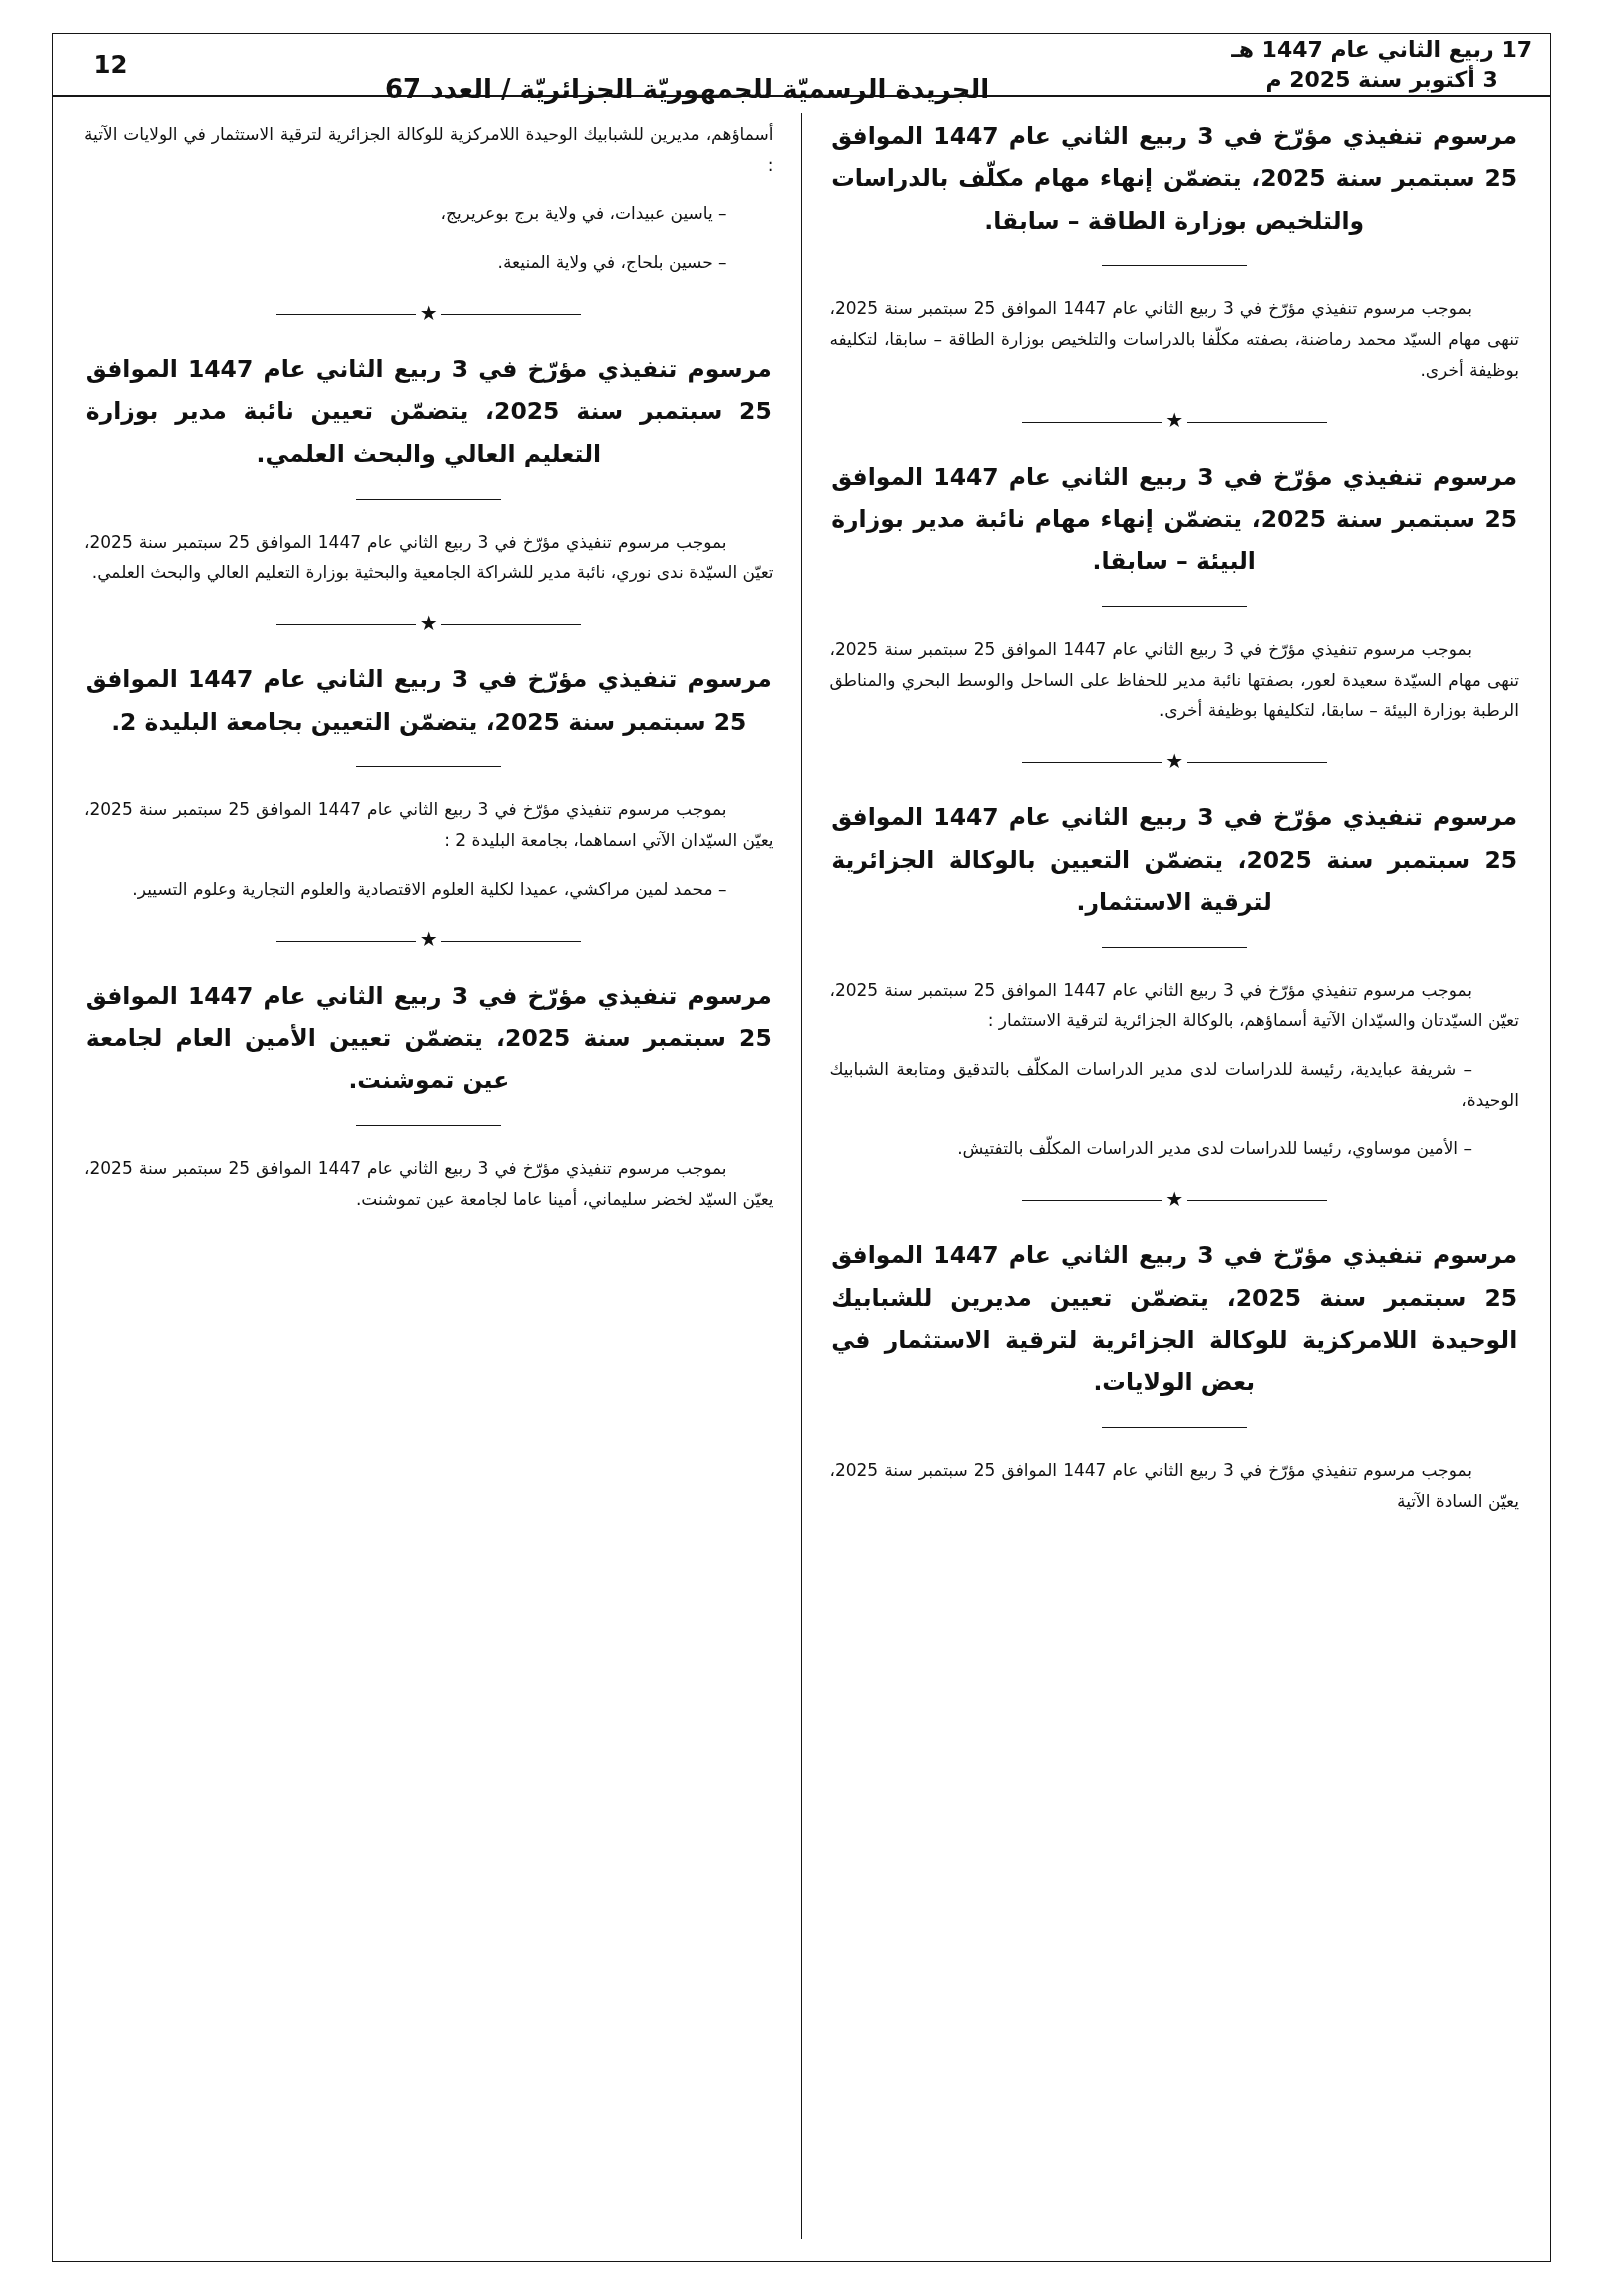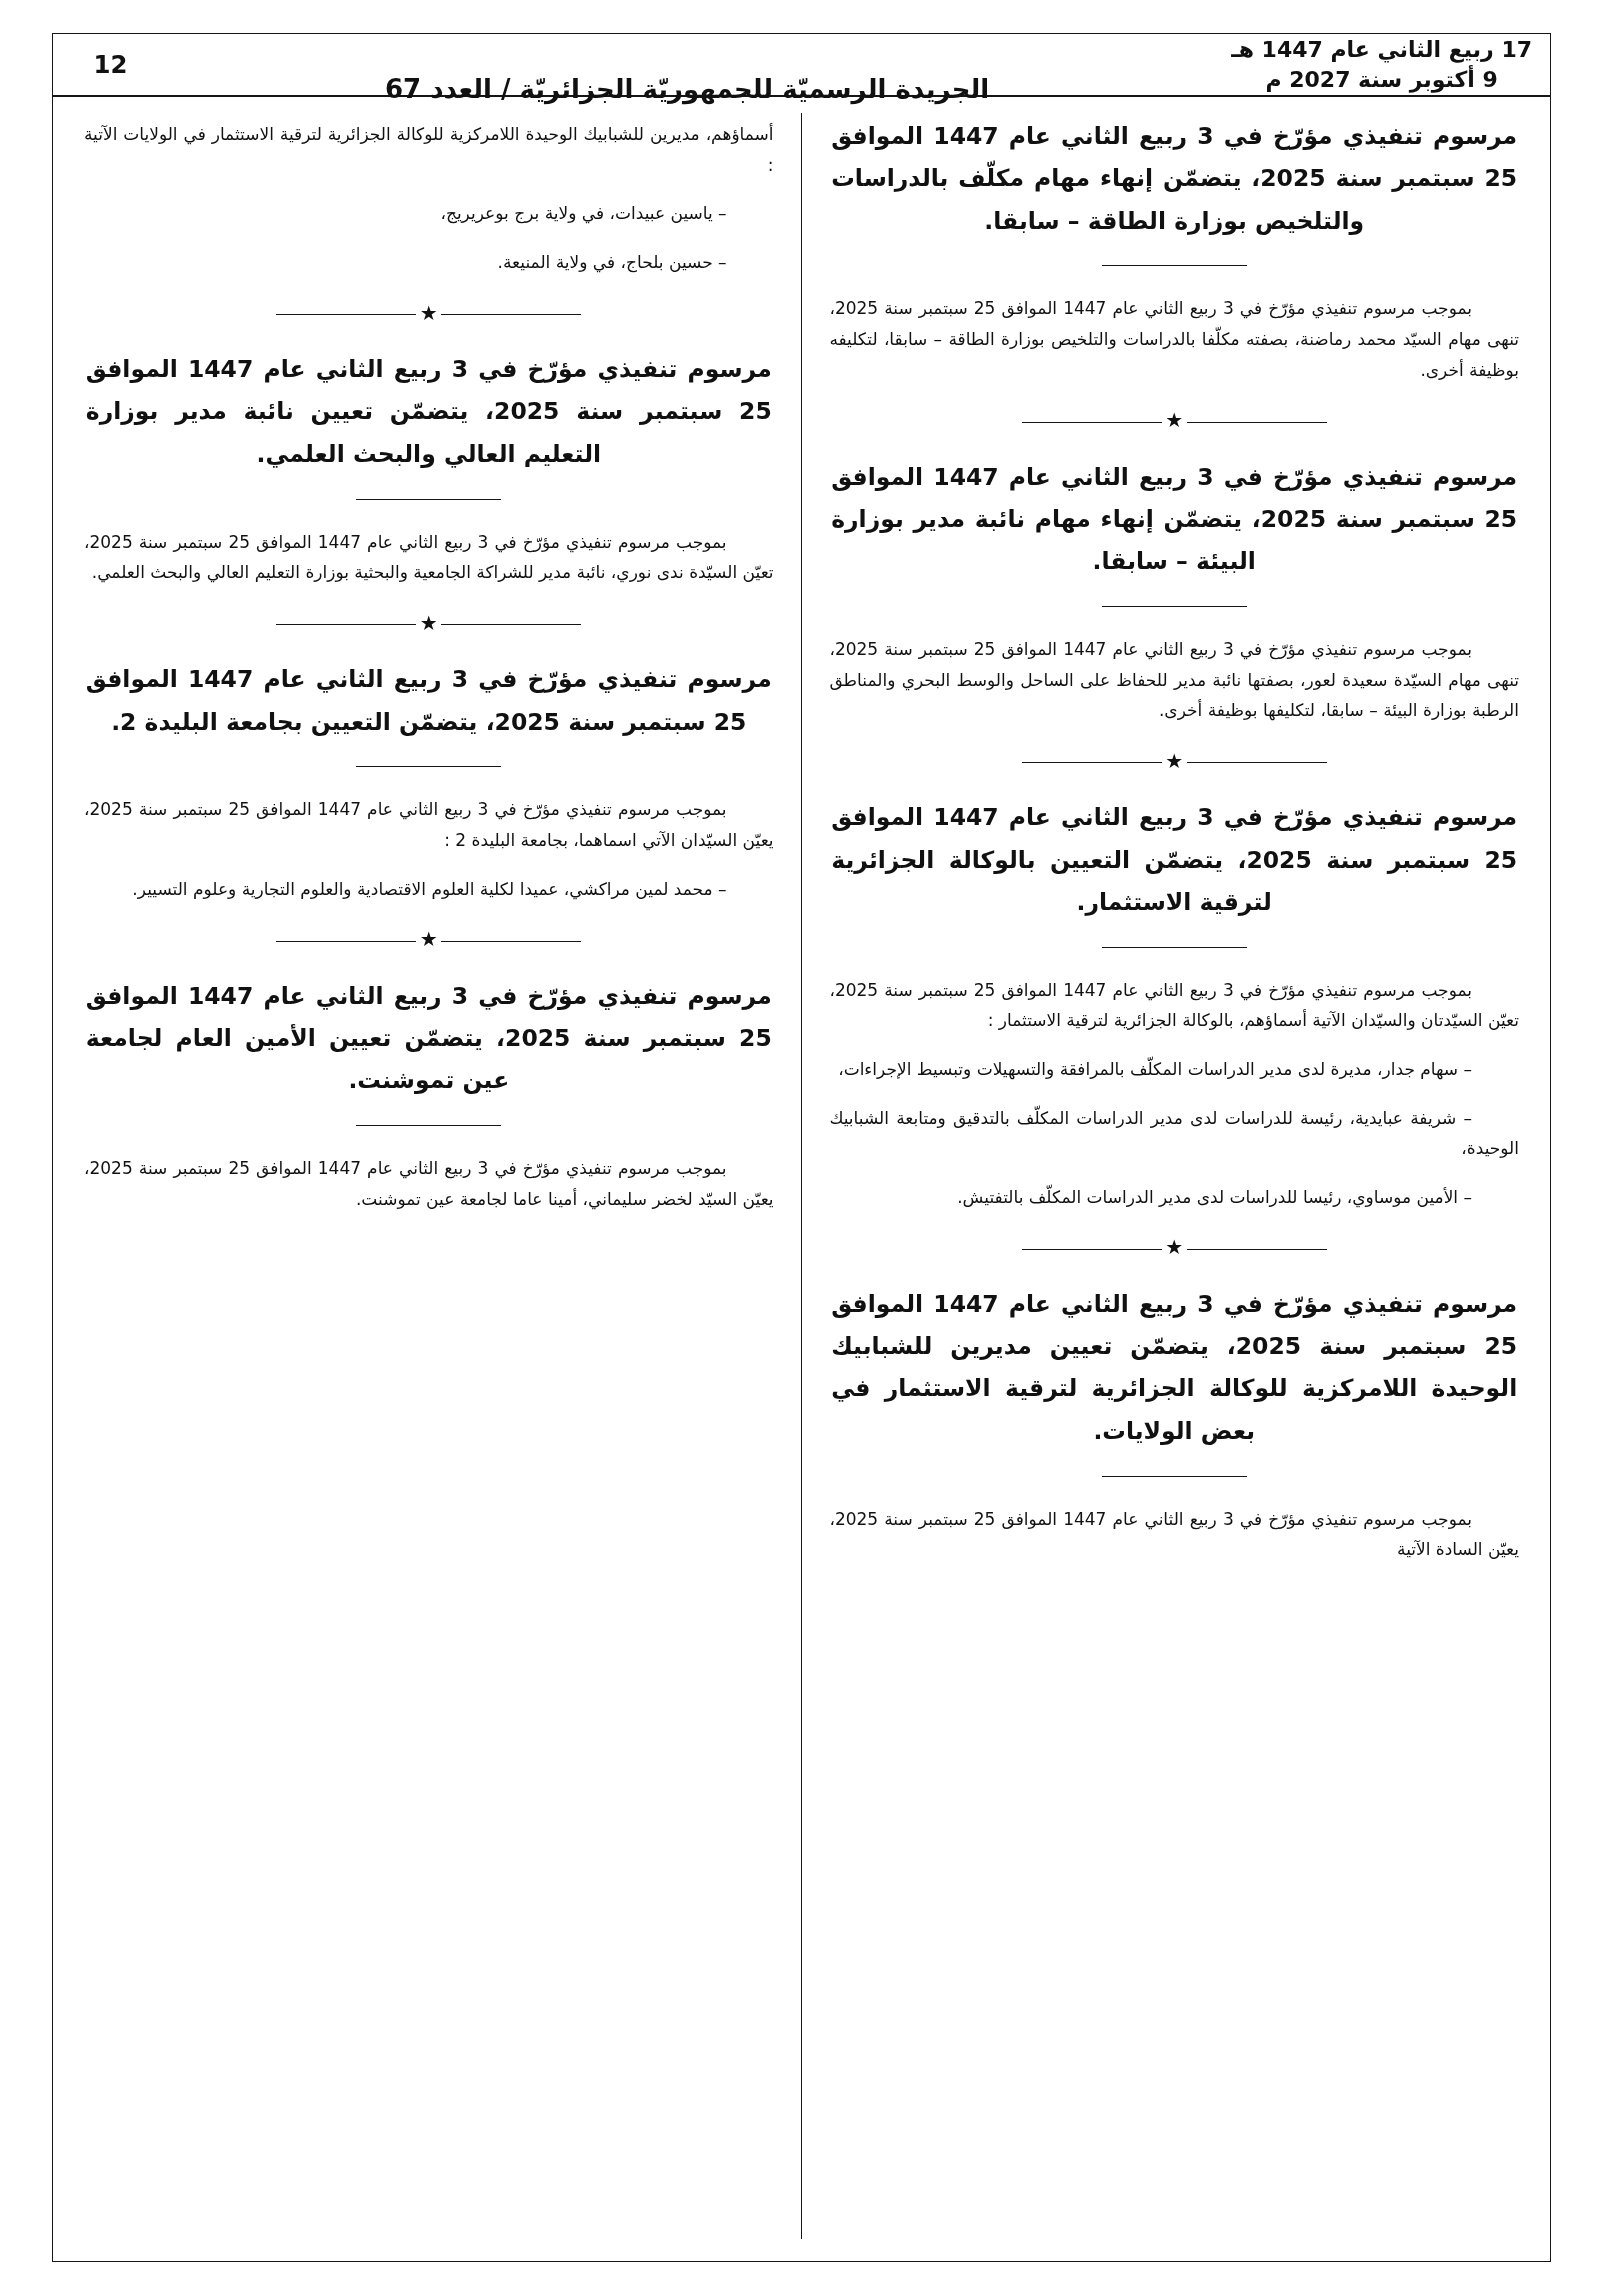--- a/index.html
+++ b/index.html
@@ -113,21 +113,21 @@
   .para.noindent { text-indent: 0; }
 </style>
 </head>
 <body>
 
 <div class="page">
 
   <div class="header">
     <div class="header-dates">
       <div>17 ربيع الثاني عام 1447 هـ</div>
-      <div>9 أكتوبر سنة 2027 م</div>
+      <div>3 أكتوبر سنة 2025 م</div>
     </div>
     <div class="header-title">الجريدة الرسميّة للجمهوريّة الجزائريّة / العدد 67</div>
     <div class="header-pagenum">12</div>
   </div>
 
   <div class="content">
     <div class="column" id="col-right">
         <div class="decree-title">مرسوم تنفيذي مؤرّخ في 3 ربيع الثاني عام 1447 الموافق 25 سبتمبر سنة 2025، يتضمّن إنهاء مهام مكلّف بالدراسات والتلخيص بوزارة الطاقة – سابقا.</div>
         <div class="rule-sep"></div>
         <p class="para">بموجب مرسوم تنفيذي مؤرّخ في 3 ربيع الثاني عام 1447 الموافق 25 سبتمبر سنة 2025، تنهى مهام السيّد محمد رماضنة، بصفته مكلّفا بالدراسات والتلخيص بوزارة الطاقة – سابقا، لتكليفه بوظيفة أخرى.</p>
@@ -140,21 +140,20 @@
         <div class="rule-sep"></div>
         <p class="para">بموجب مرسوم تنفيذي مؤرّخ في 3 ربيع الثاني عام 1447 الموافق 25 سبتمبر سنة 2025، تنهى مهام السيّدة سعيدة لعور، بصفتها نائبة مدير للحفاظ على الساحل والوسط البحري والمناطق الرطبة بوزارة البيئة – سابقا، لتكليفها بوظيفة أخرى.</p>
         <div class="star-sep">
           <span class="sep-line"></span>
           <span class="sep-star">★</span>
           <span class="sep-line"></span>
         </div>
         <div class="decree-title">مرسوم تنفيذي مؤرّخ في 3 ربيع الثاني عام 1447 الموافق 25 سبتمبر سنة 2025، يتضمّن التعيين بالوكالة الجزائرية لترقية الاستثمار.</div>
         <div class="rule-sep"></div>
         <p class="para">بموجب مرسوم تنفيذي مؤرّخ في 3 ربيع الثاني عام 1447 الموافق 25 سبتمبر سنة 2025، تعيّن السيّدتان والسيّدان الآتية أسماؤهم، بالوكالة الجزائرية لترقية الاستثمار :</p>
-        <p class="para">– سهام جدار، مديرة لدى مدير الدراسات المكلّف بالمرافقة والتسهيلات وتبسيط الإجراءات،</p>
         <p class="para">– شريفة عبايدية، رئيسة للدراسات لدى مدير الدراسات المكلّف بالتدقيق ومتابعة الشبابيك الوحيدة،</p>
         <p class="para">– الأمين موساوي، رئيسا للدراسات لدى مدير الدراسات المكلّف بالتفتيش.</p>
         <div class="star-sep">
           <span class="sep-line"></span>
           <span class="sep-star">★</span>
           <span class="sep-line"></span>
         </div>
         <div class="decree-title">مرسوم تنفيذي مؤرّخ في 3 ربيع الثاني عام 1447 الموافق 25 سبتمبر سنة 2025، يتضمّن تعيين مديرين للشبابيك الوحيدة اللامركزية للوكالة الجزائرية لترقية الاستثمار في بعض الولايات.</div>
         <div class="rule-sep"></div>
         <p class="para">بموجب مرسوم تنفيذي مؤرّخ في 3 ربيع الثاني عام 1447 الموافق 25 سبتمبر سنة 2025، يعيّن السادة الآتية</p>

